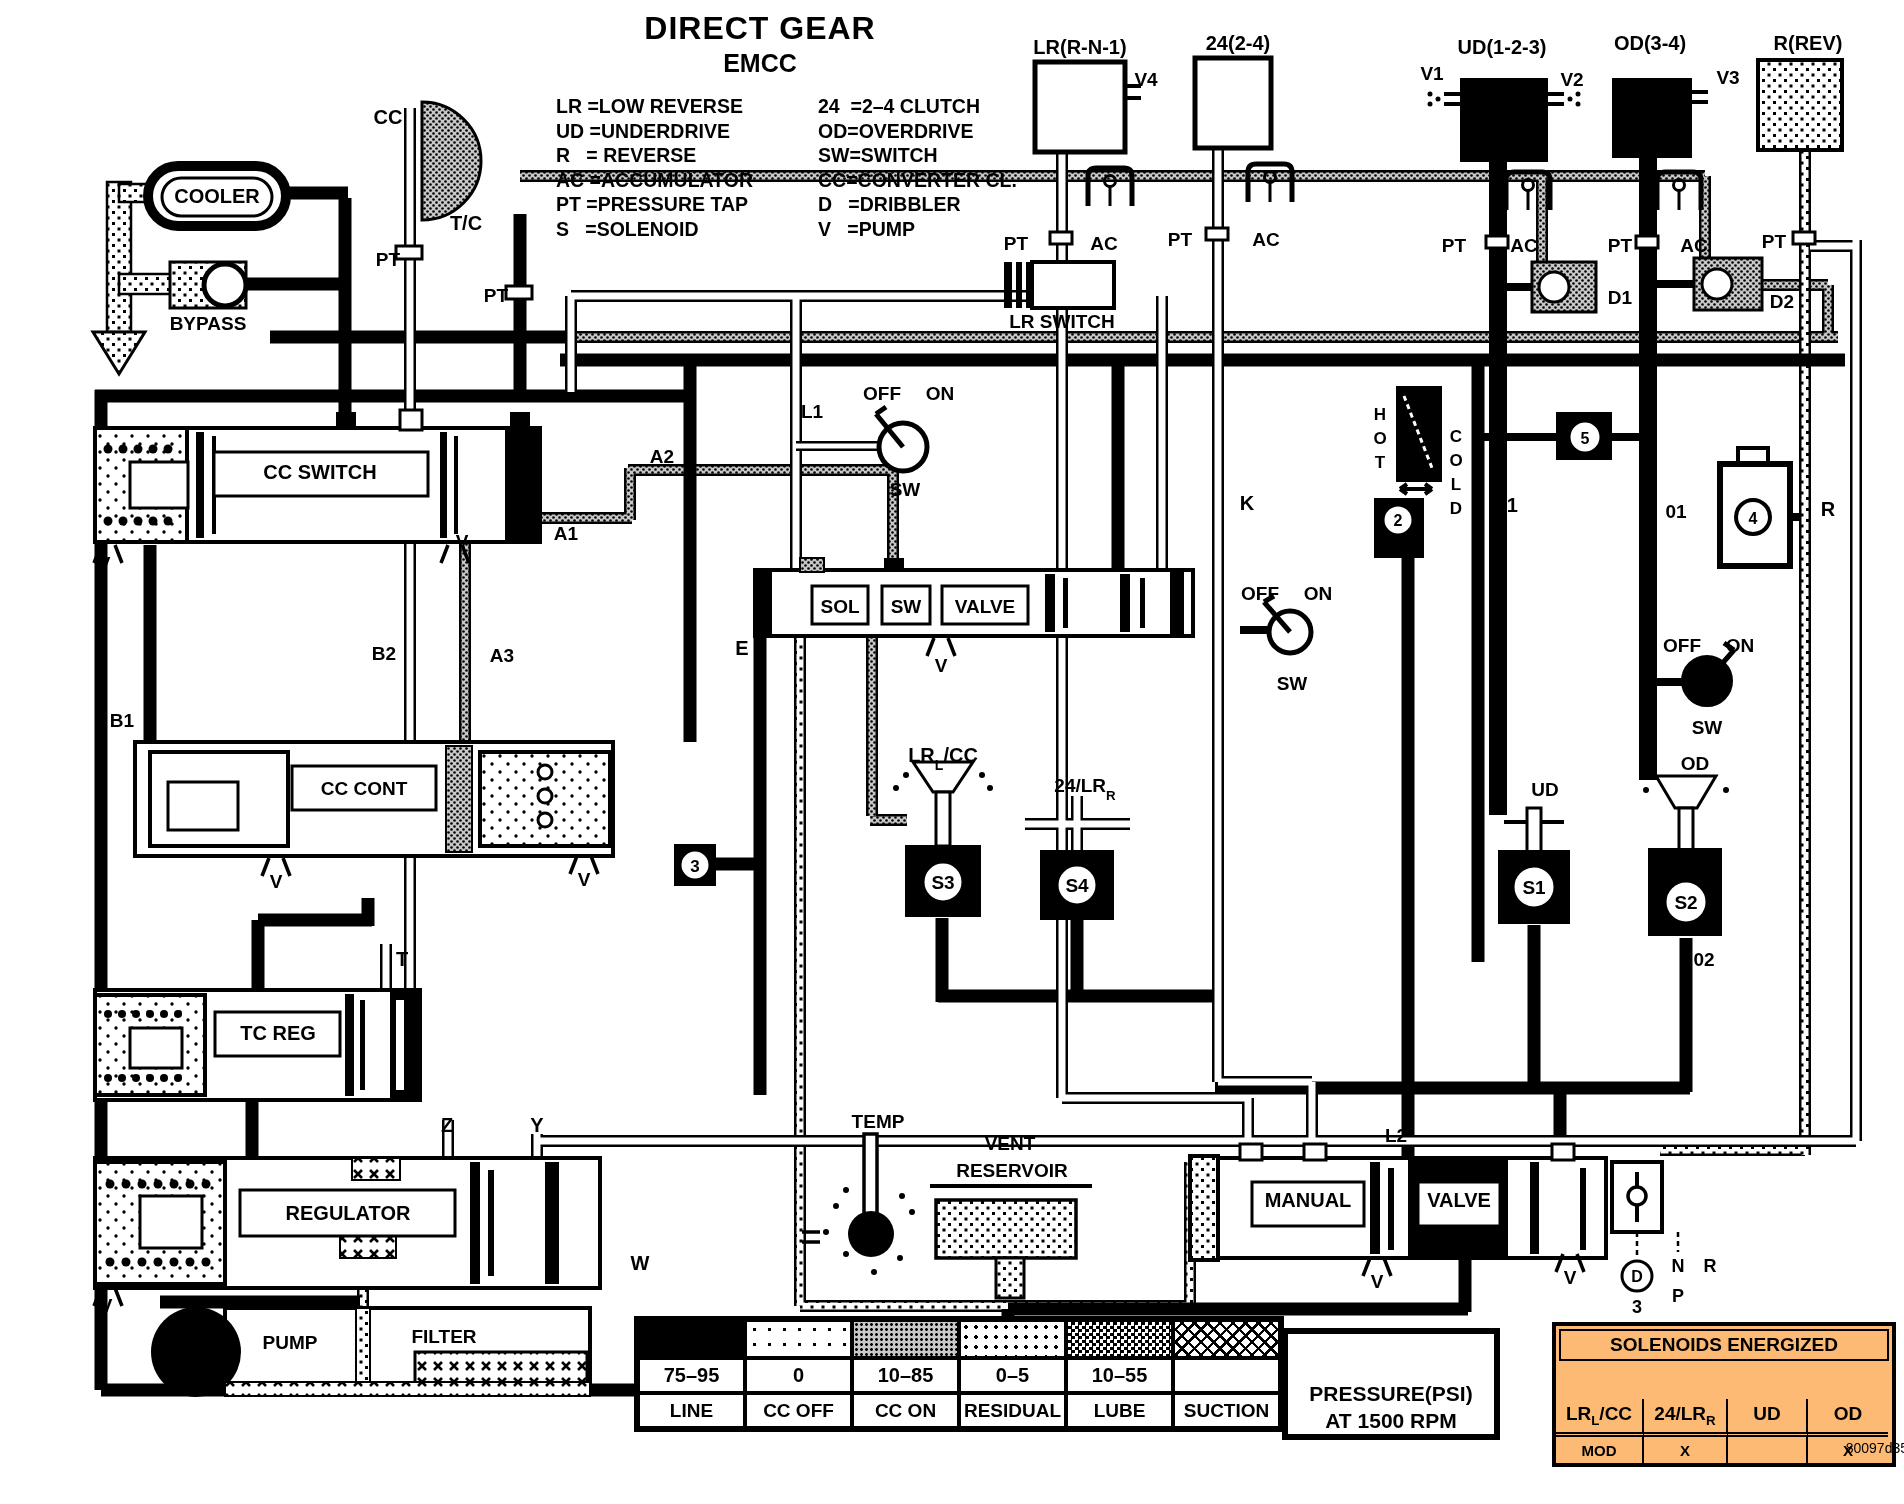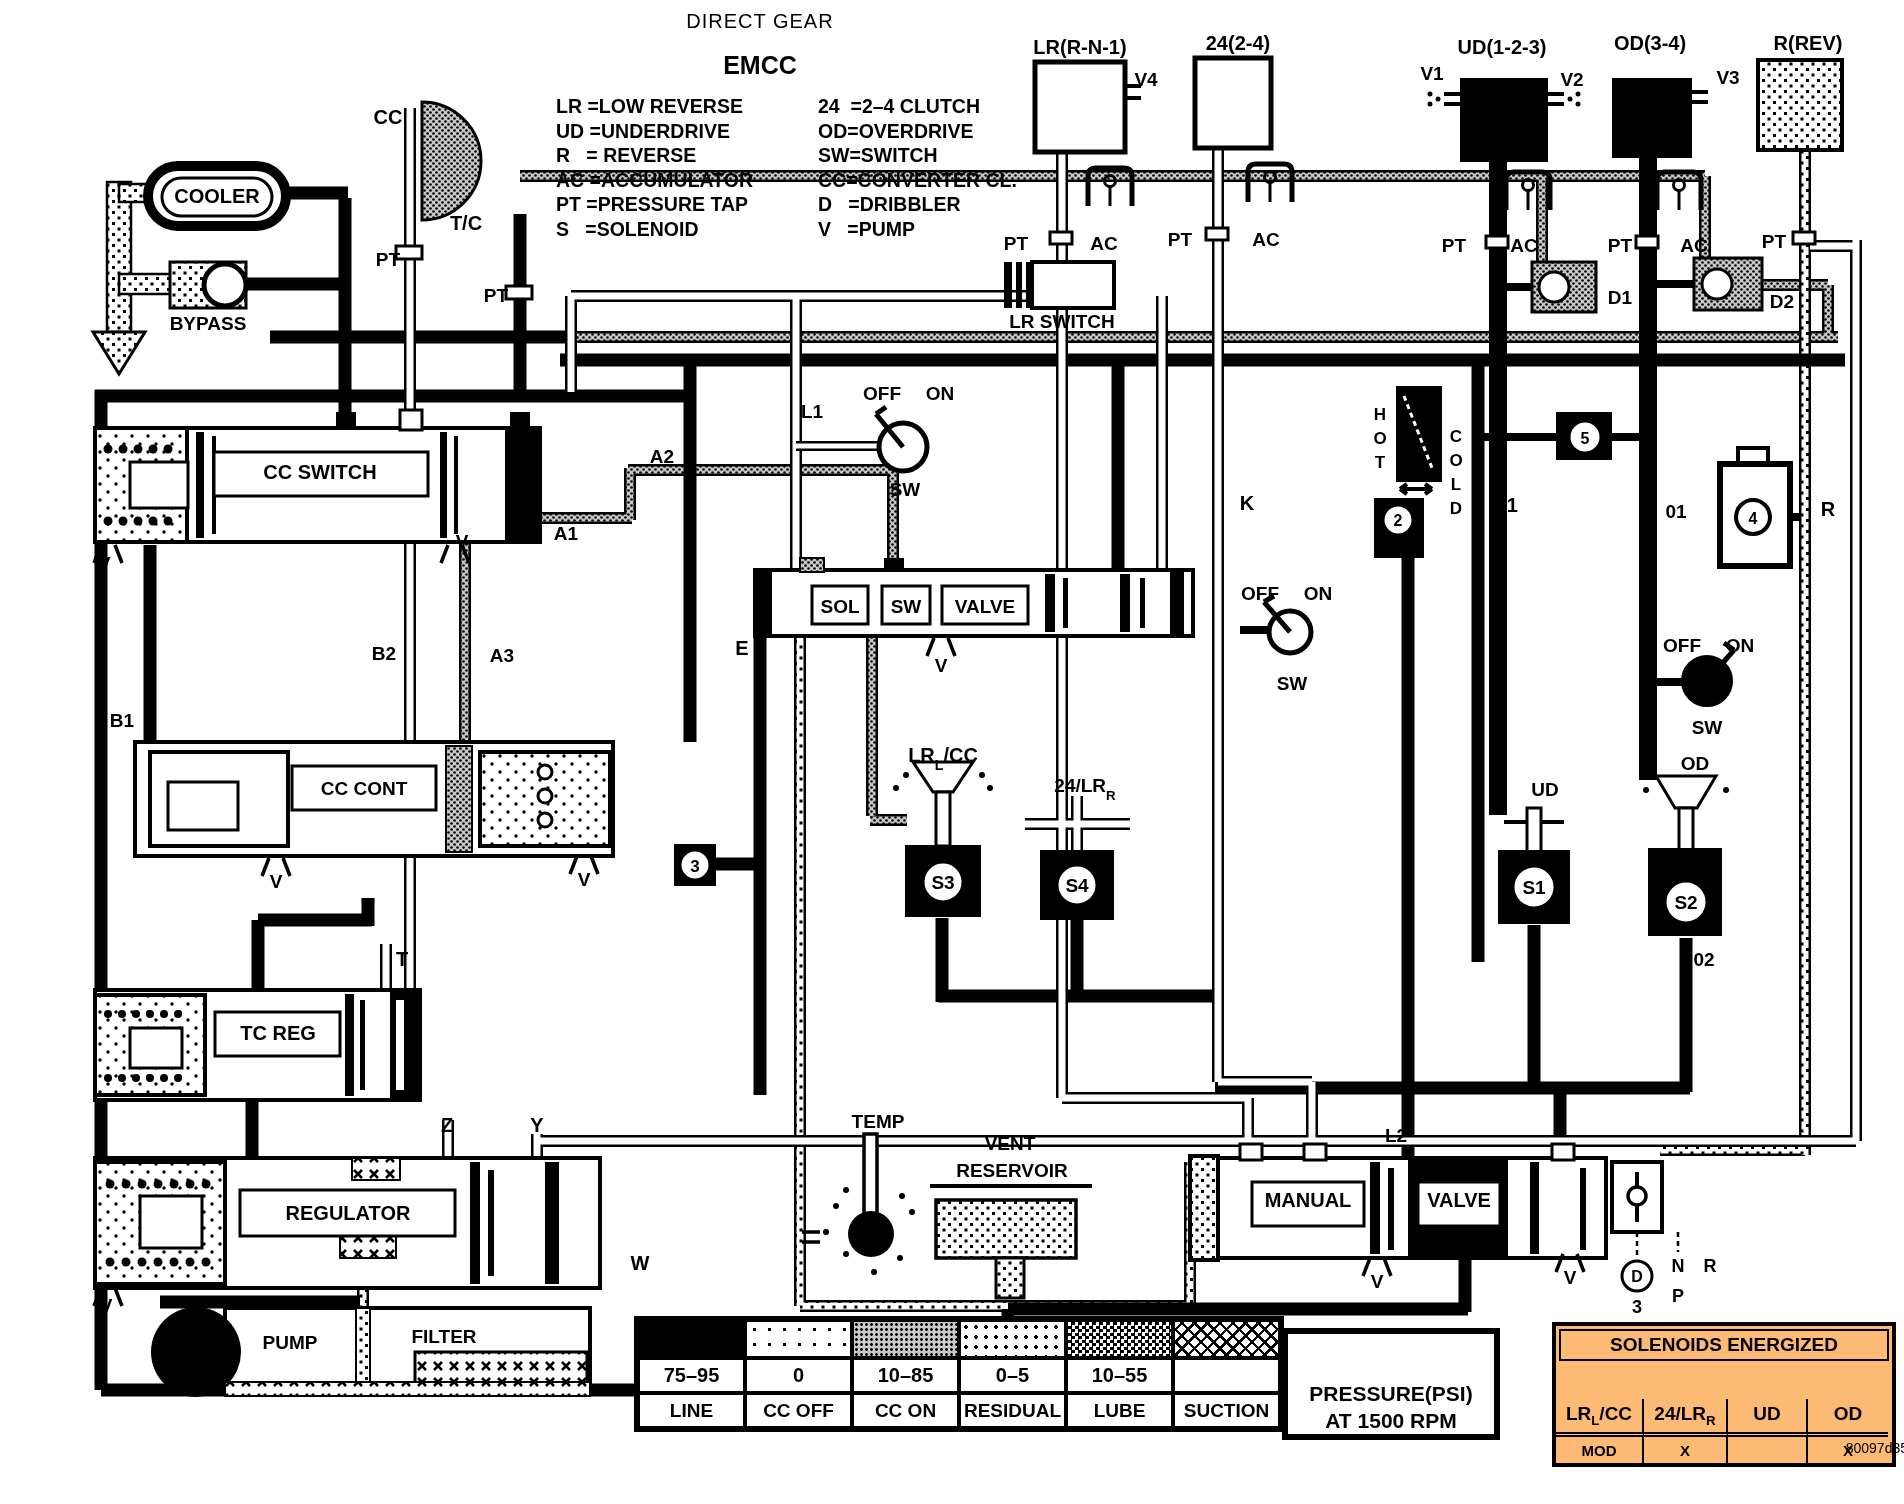--- a/index.html
+++ b/index.html
@@ -2,22 +2,22 @@
 <html><head>
 <meta charset="utf-8">
 <style>
   html,body{margin:0;padding:0;background:#fff;}
   .stage{position:relative;width:1904px;height:1504px;background:#fff;
          font-family:"Liberation Sans",sans-serif;overflow:hidden;}
   .stage svg{position:absolute;left:0;top:0;}
   svg text{font-family:"Liberation Sans",sans-serif;font-weight:bold;fill:#000;}
   .abs{position:absolute;}
   .title-block{left:530px;top:10px;width:460px;text-align:center;color:#000;}
-  .title-block .t1{font-size:20px;font-weight:normal;letter-spacing:1px;}
-  .title-block .t2{font-size:25px;font-weight:bold;margin-top:18px;}
+  .title-block .t1{font-size:32px;font-weight:bold;letter-spacing:1px;}
+  .title-block .t2{font-size:25px;font-weight:bold;margin-top:2px;}
   .legend-col{top:94px;font-size:19.5px;font-weight:bold;line-height:24.5px;white-space:pre;color:#000;}
   #legend-col1{left:556px;} #legend-col2{left:818px;}
   
   .ptable{left:634px;top:1316px;width:642px;border:4px solid #000;border-collapse:collapse;display:grid;
           grid-template-columns:repeat(6,1fr);background:#fff;}
   .ptable .cell{border:2.5px solid #000;display:flex;align-items:center;justify-content:center;
                 font-weight:bold;font-size:20px;color:#000;}
   .ptable .swatch{height:34px;}
   .ptable .val{height:31px;} .ptable .lbl{height:31px;font-size:19px;}
   .pat-line{background:#000;}

